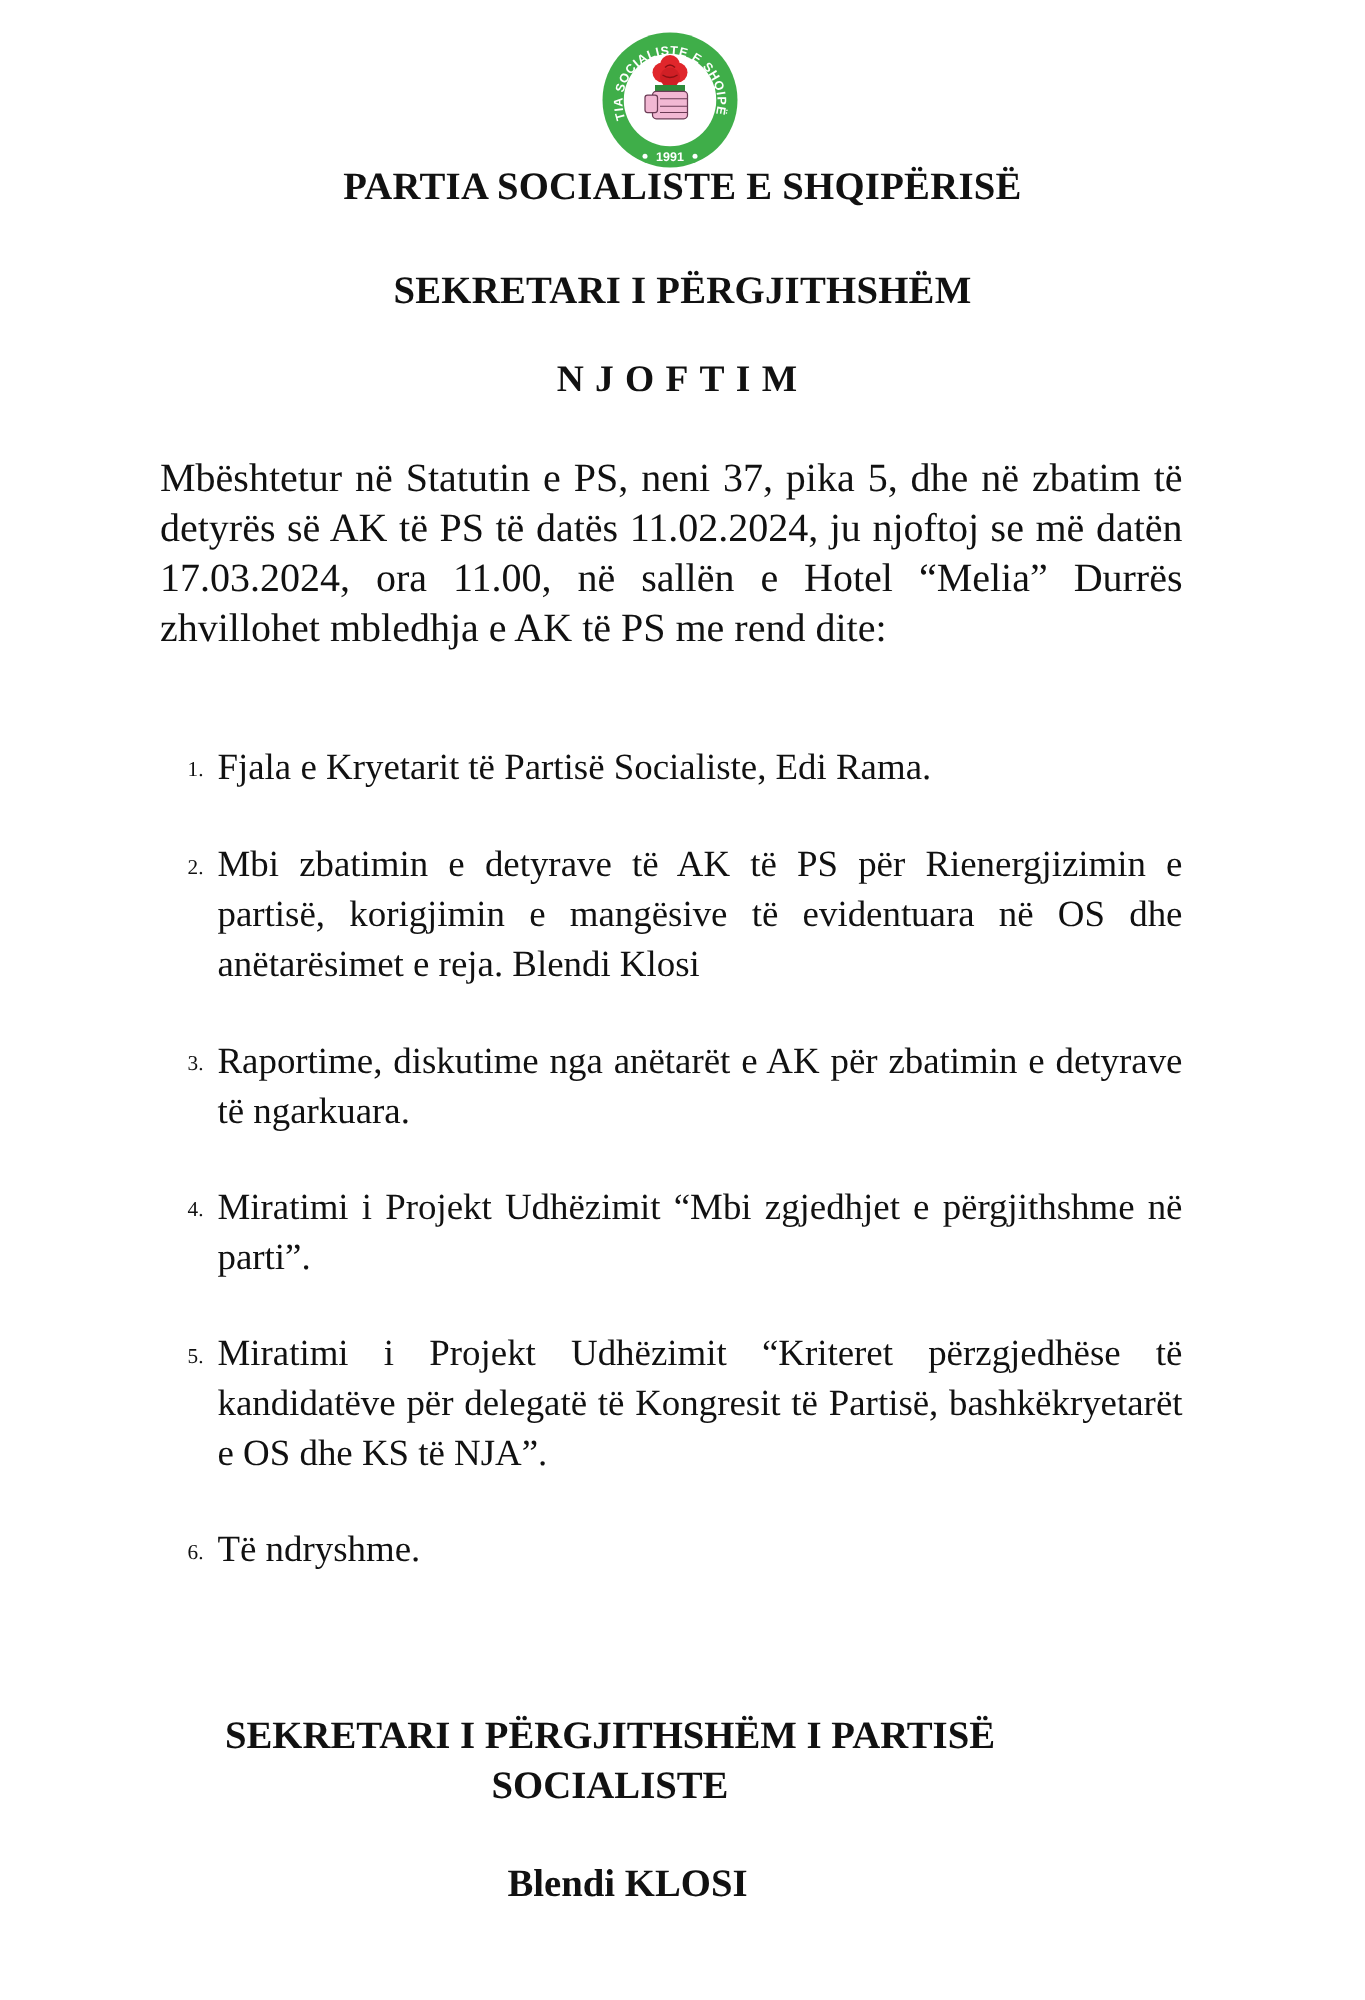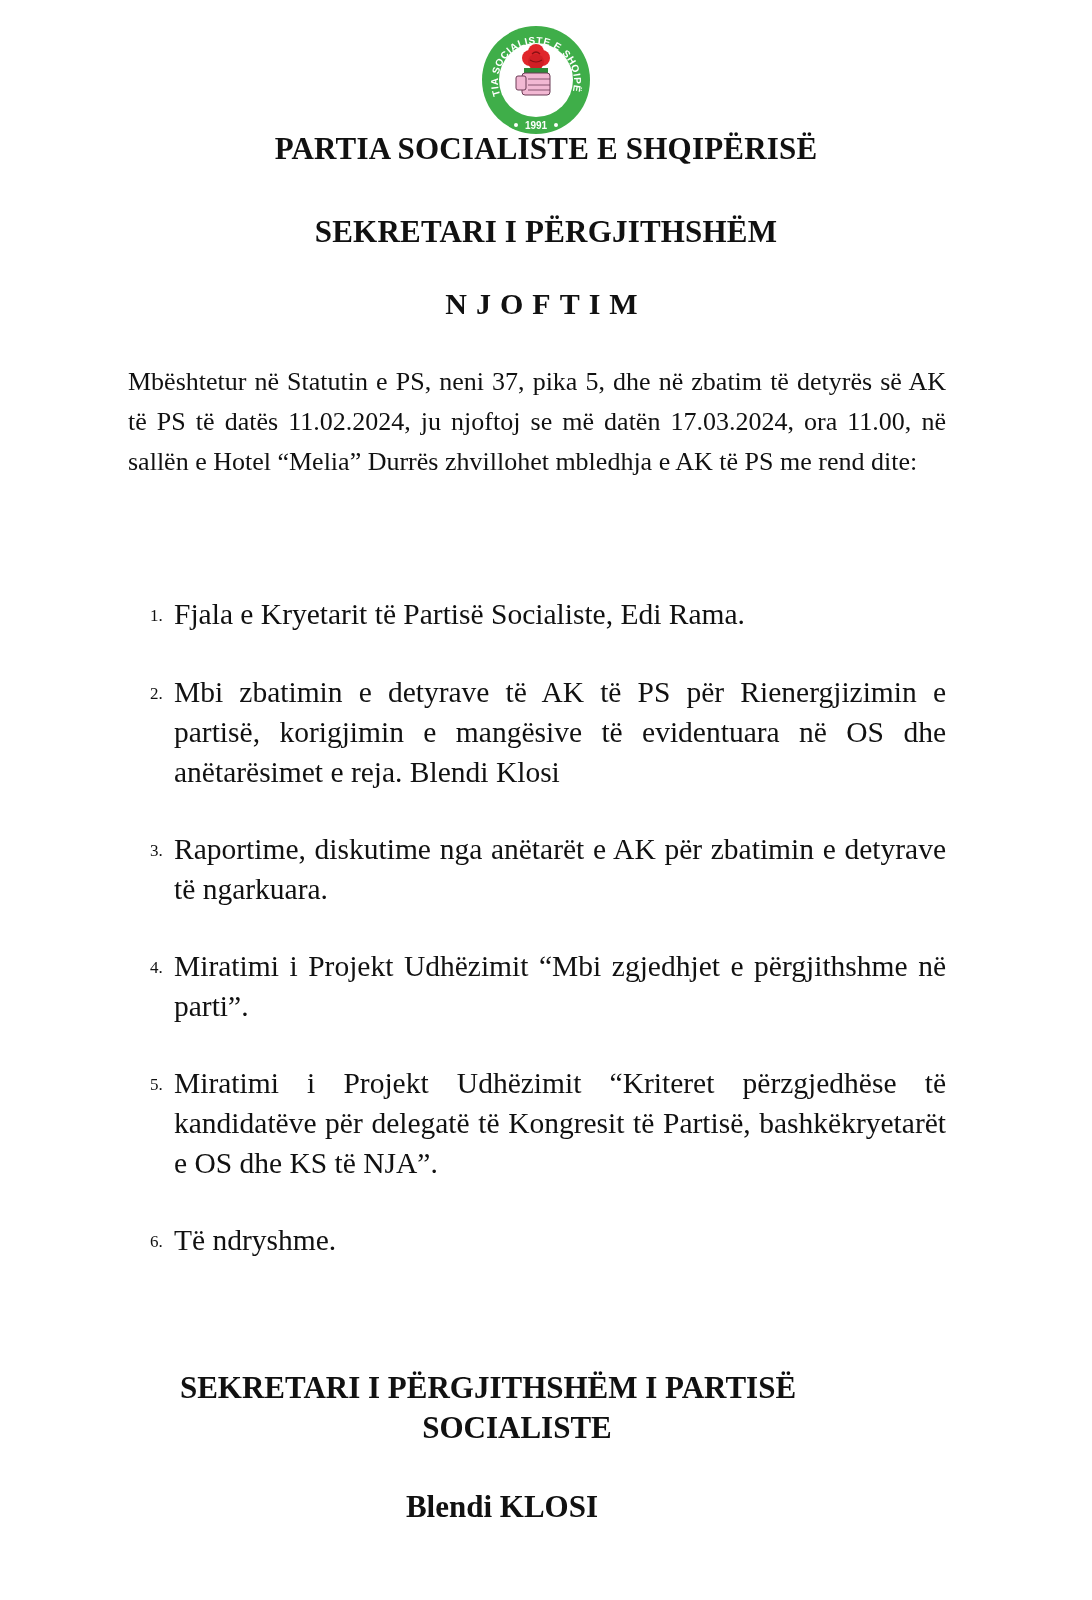--- a/index.html
+++ b/index.html
@@ -5,21 +5,21 @@
     html, body { margin: 0; padding: 0; background: #ffffff; }
     body {
       width: 1092px; height: 1600px; position: relative; overflow: hidden;
       font-family: "Liberation Serif", "DejaVu Serif", serif; color: #111;
     }
     .logo { position: absolute; left: 480px; top: 24px; width: 112px; height: 112px; }
     .hdr { position: absolute; left: 0; width: 1092px; text-align: center; font-weight: bold; font-size: 31px; line-height: 1; letter-spacing: 0.2px; }
     .title { position: absolute; left: 0; width: 1092px; text-align: center; font-weight: bold; font-size: 30px; letter-spacing: 9px; top: 287px; }
     .para {
       position: absolute; left: 128px; width: 818px; top: 362px;
-      font-size: 26px; line-height: 40px; text-align: justify; text-align-last: left;
+      font-size: 32px; line-height: 40px; text-align: justify; text-align-last: left;
     }
     .item { position: absolute; left: 150px; width: 796px; font-size: 29.5px; line-height: 40px; }
     .item .num { position: absolute; left: 0; top: 2px; font-size: 17px; }
     .item .txt { display: block; margin-left: 24px; text-align: justify; }
     .item .txt.last-left { text-align-last: left; }
     .sig { position: absolute; left: 0; width: 976px; text-align: center; font-weight: bold; font-size: 31px; line-height: 40px; }
   </style>
 </head>
 <body>
 
@@ -80,14 +80,14 @@
     <span class="num">5.</span>
     <span class="txt last-left">Miratimi i Projekt Udhëzimit “Kriteret përzgjedhëse të kandidatëve për delegatë të Kongresit të Partisë, bashkëkryetarët e OS dhe KS të NJA”.</span>
   </div>
   <div class="item" style="top:1220px;">
     <span class="num">6.</span>
     <span class="txt last-left">Të ndryshme.</span>
   </div>
 </div>
 
 <div class="sig" style="top:1368px;">SEKRETARI I PËRGJITHSHËM I PARTISË</div>
-<div class="sig" style="top:1408px;padding-left:29px;">SOCIALISTE</div>
+<div class="sig" style="top:1408px;">SOCIALISTE</div>
 <div class="sig" style="top:1487px;margin-left:14px;">Blendi KLOSI</div>
 
 </body></html>

